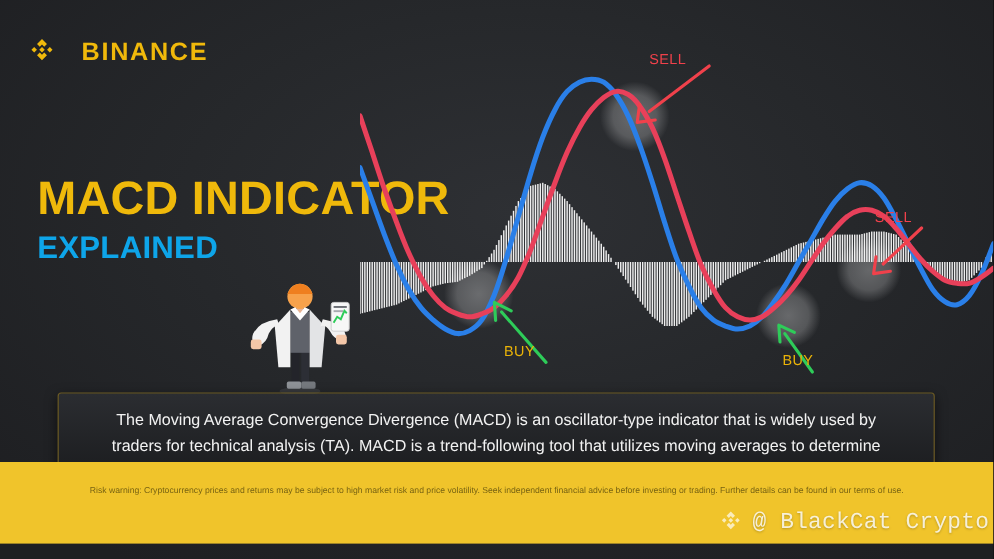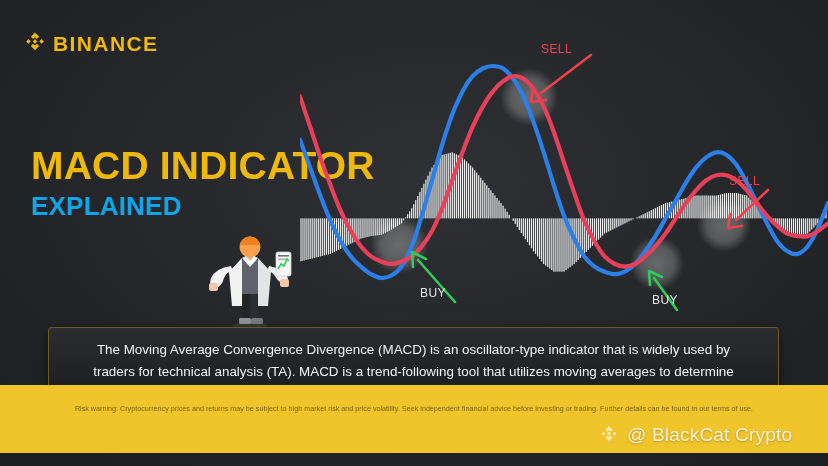--- a/index.html
+++ b/index.html
@@ -5,36 +5,36 @@
   html,body{margin:0;padding:0;background:#000;}
   body{width:828px;height:466px;overflow:hidden;font-family:"Liberation Sans",sans-serif;}
 
   #stage{position:relative;width:828px;height:466px;background:#252629;overflow:hidden;}
 
   
   #bg-vignette{position:absolute;inset:0;
     background:radial-gradient(ellipse 70% 75% at 52% 38%, #2e3034 0%, #26282b 48%, #1e1f22 100%);}
 
   
-  #brand{position:absolute;left:22px;top:30px;display:flex;align-items:center;gap:5px;}
+  #brand{position:absolute;left:22px;top:30px;display:flex;align-items:center;gap:20px;}
   #brand .mark{width:26px;height:26px;position:relative;}
   #brand .word{color:#F0B90B;font-size:21px;font-weight:bold;letter-spacing:1.4px;line-height:1;}
 
   
   #title-wrap{position:absolute;left:31px;top:146px;}
   #title-main{color:#EFB90B;font-size:39px;font-weight:bold;letter-spacing:.2px;line-height:1.04;}
   #title-sub{color:#0ea5e9;font-size:26px;font-weight:bold;letter-spacing:.2px;line-height:1.04;margin-top:6px;}
 
   
   #chart{position:absolute;left:300px;top:30px;width:528px;height:300px;}
   #chart svg{display:block;}
 
   .lbl{position:absolute;font-weight:normal;font-size:12px;letter-spacing:.4px;}
   .lbl.sell{color:#F0414B;}
-  .lbl.buy{color:#e5e5e5;}
+  .lbl.buy{color:#eab308;}
   #lbl-sell-1{left:541px;top:42px;}
   #lbl-sell-2{left:729px;top:174px;}
   #lbl-buy-1{left:420px;top:286px;}
   #lbl-buy-2{left:652px;top:293px;}
 
   
   #character{position:absolute;left:198px;top:226px;width:104px;height:104px;}
 
   
   #desc-box{position:absolute;left:48px;top:327px;width:731px;height:89px;
@@ -45,21 +45,21 @@
   #desc-text{color:#f2f2f2;font-size:13.4px;line-height:1.62;text-align:center;}
 
   
   #footer{position:absolute;left:0;bottom:13px;width:828px;height:68px;background:#F0C42B;}
   #footer-inner{position:absolute;left:0;right:0;top:18px;padding:0 70px;box-sizing:border-box;}
   #risk-text{color:#6d5a10;font-size:7.2px;line-height:1.62;text-align:center;opacity:.92;}
 
   
   #watermark{position:absolute;left:598px;top:424px;display:flex;align-items:flex-start;gap:7px;
     color:rgba(255,255,255,.82);font-size:19px;letter-spacing:.2px;
-    text-shadow:0 1px 2px rgba(0,0,0,.25);}
+    text-shadow:0 1px 2px rgba(0,0,0,.25);font-family:Liberation Mono, monospace;}
   #watermark .wm-mark{width:22px;height:22px;position:relative;opacity:.85;}
 </style>
 </head>
 <body>
 
 <div id="stage">
   <div id="bg-vignette"></div>
 
   <div id="brand">
     <span class="mark">

